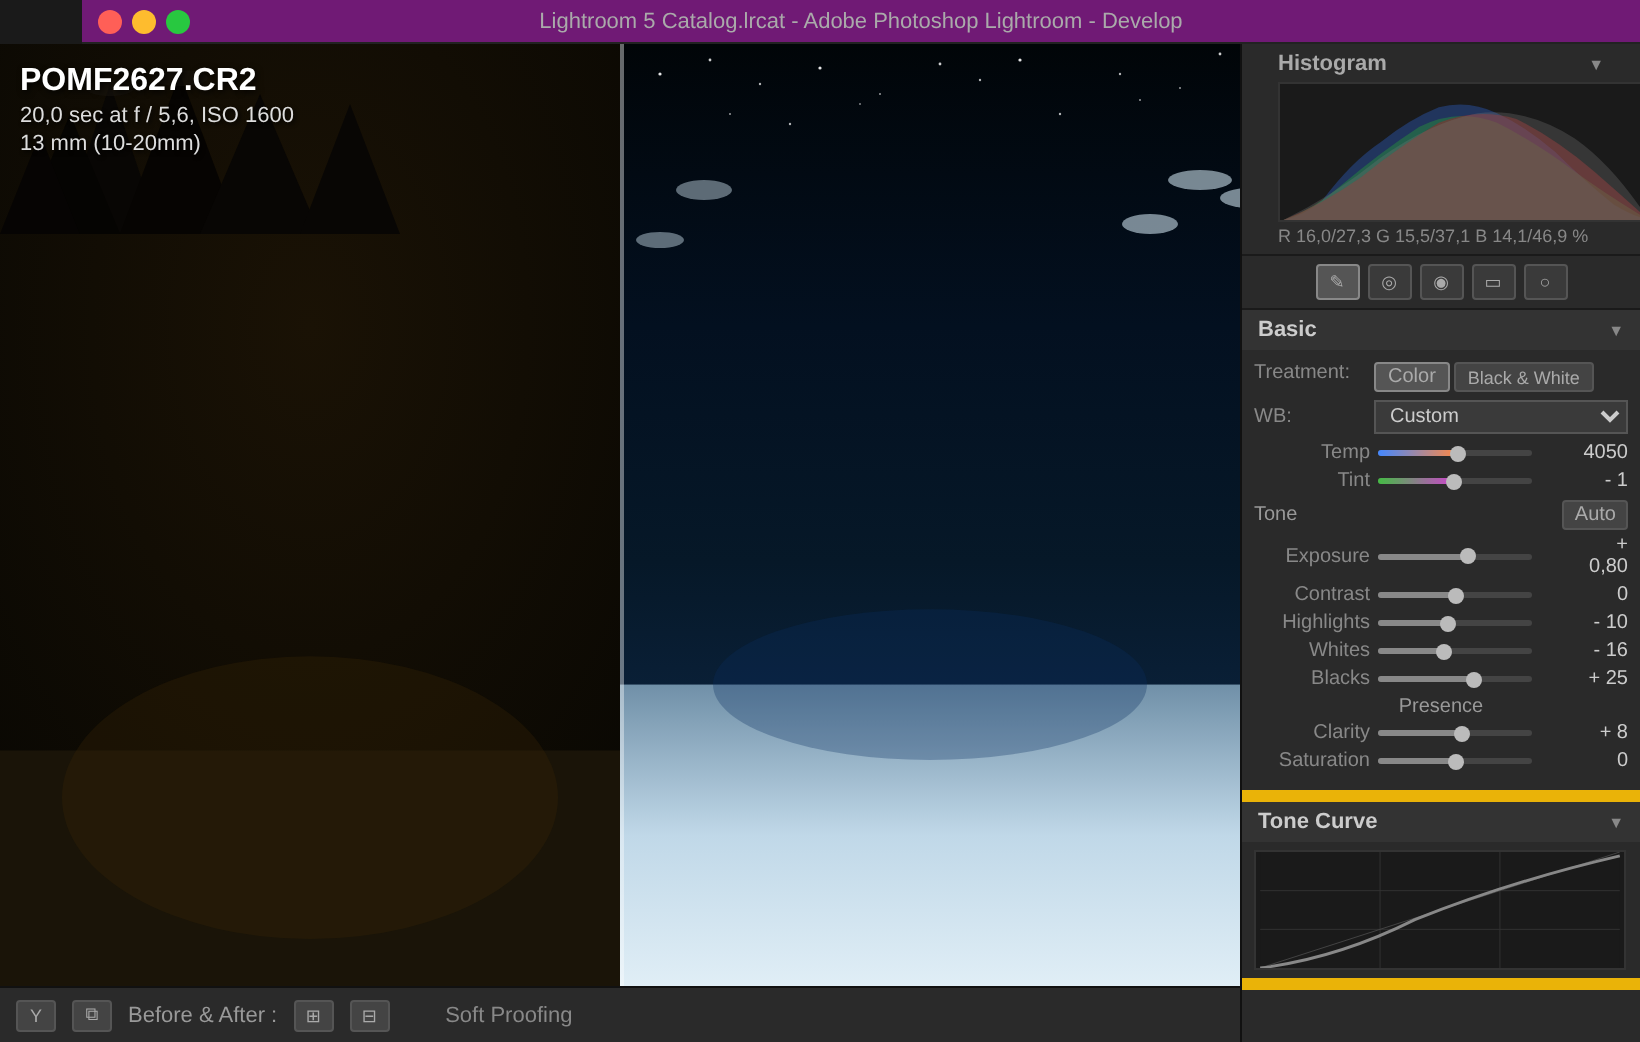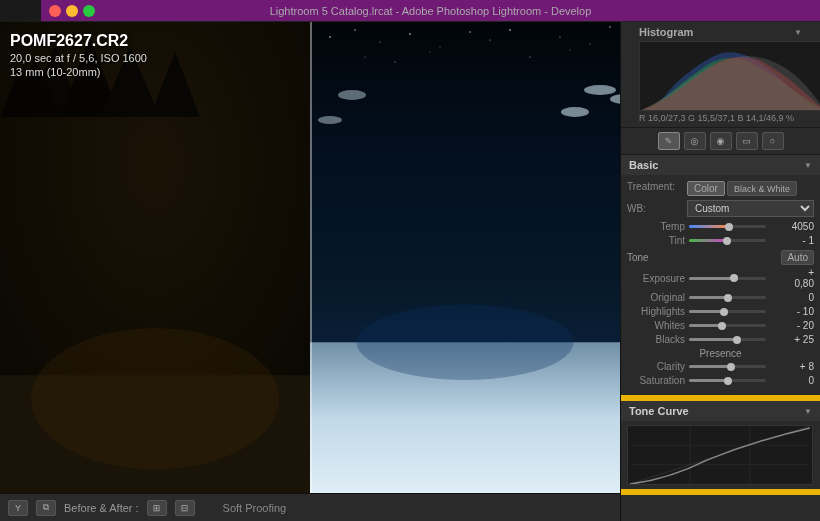--- a/index.html
+++ b/index.html
@@ -611,21 +611,21 @@
         <div class="slider-row">
           <span class="slider-label">Exposure</span>
           <div class="slider-track">
             <div class="slider-fill" style="width:58%;"></div>
             <div class="slider-thumb" style="left:58%;"></div>
           </div>
           <span class="slider-value">+ 0,80</span>
         </div>
 
         <div class="slider-row">
-          <span class="slider-label">Original</span>
+          <span class="slider-label">Contrast</span>
           <div class="slider-track">
             <div class="slider-fill" style="width:50%;"></div>
             <div class="slider-thumb" style="left:50%;"></div>
           </div>
           <span class="slider-value">0</span>
         </div>
 
         <div class="slider-row">
           <span class="slider-label">Highlights</span>
           <div class="slider-track">
@@ -635,21 +635,21 @@
           <span class="slider-value">- 10</span>
         </div>
 
 
         <div class="slider-row">
           <span class="slider-label">Whites</span>
           <div class="slider-track">
             <div class="slider-fill" style="width:43%;"></div>
             <div class="slider-thumb" style="left:43%;"></div>
           </div>
-          <span class="slider-value">- 20</span>
+          <span class="slider-value">- 16</span>
         </div>
 
         <div class="slider-row">
           <span class="slider-label">Blacks</span>
           <div class="slider-track">
             <div class="slider-fill" style="width:62%;"></div>
             <div class="slider-thumb" style="left:62%;"></div>
           </div>
           <span class="slider-value">+ 25</span>
         </div>

